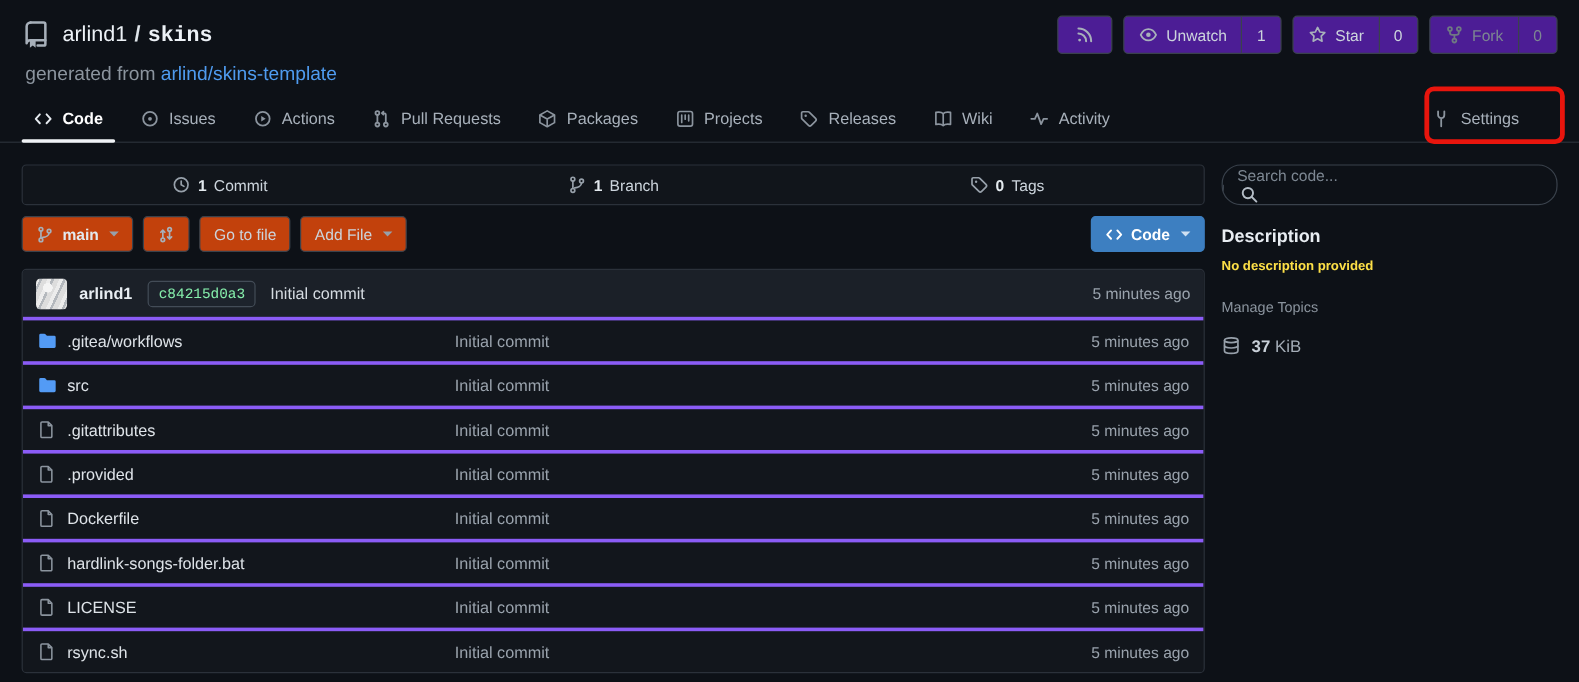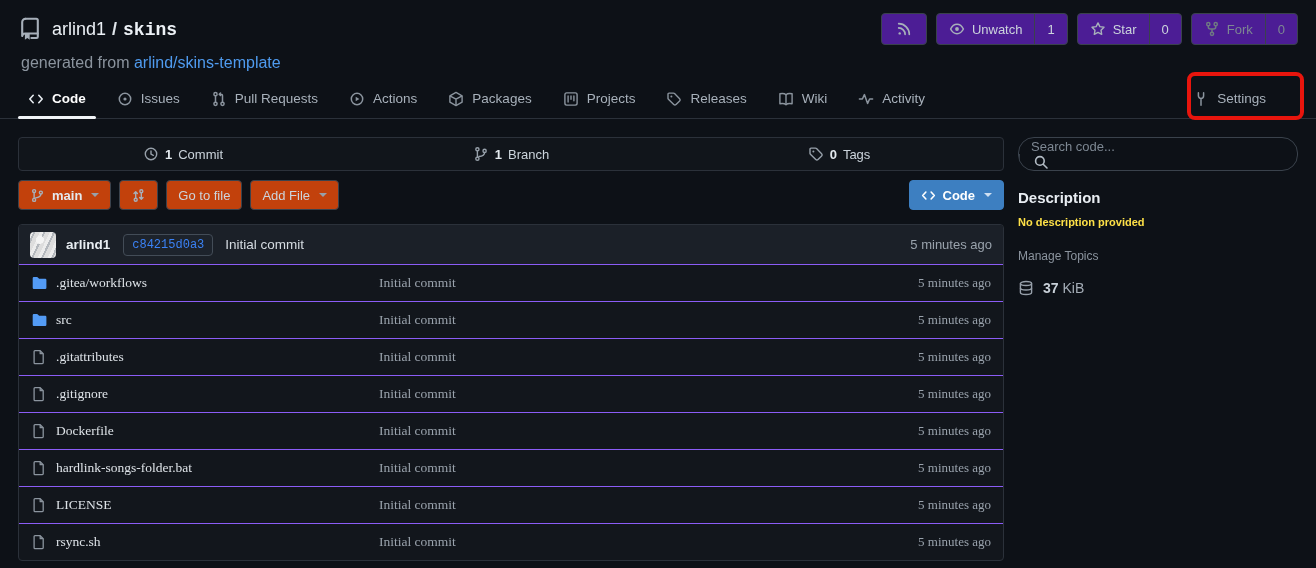--- a/index.html
+++ b/index.html
@@ -105,29 +105,29 @@
   }
   .avatar {
     width:26px; height:26px; border-radius:4px; flex:none;
     background:
       radial-gradient(circle at 38% 30%, #f4f4f4 0 16%, rgba(0,0,0,0) 17%),
       repeating-linear-gradient(115deg,#ececec 0 3px,#b4b8bd 3px 5px,#dddddd 5px 9px);
   }
   .commit-author { font-weight:700; font-size:13.5px; color:#e8edf2; margin-left:10px; }
   .commit-hash {
     font-family:"Liberation Mono","DejaVu Sans Mono",monospace; font-size:12px;
-    color:#3b82f6; background:#1d232c; border:1px solid #434c57; border-radius:4px;
+    color:#86efac; background:#1d232c; border:1px solid #434c57; border-radius:4px;
     padding:3px 8px; margin-left:13px; cursor:pointer;
   }
   .commit-msg { margin-left:12px; font-size:13.5px; color:#d5dbe1; cursor:pointer; }
   .commit-time { margin-left:auto; font-size:13px; color:#99a2ac; }
 
   .file-row {
     display:flex; align-items:center; height:37px; padding:0 12px;
-    border-top:1px solid #8b5cf6; font-size:13.5px;font-family:Liberation Serif, serif;
+    border-top:3px solid #8b5cf6; font-size:13.5px;
   }
   .cell-name { width:348px; display:flex; align-items:center; gap:9px; color:#dee3e8; }
   .file-icon { color:#8b949e; }
   .cell-msg { flex:1; color:#9aa3ad; cursor:pointer; }
   .cell-time { min-width:110px; text-align:right; color:#99a2ac; font-size:13px; }
 
   
   .search-box {
     display:flex; height:34px; border:1px solid #3a424c; border-radius:16px; overflow:hidden;flex-direction:column;
   }
@@ -235,37 +235,37 @@
     <span class="icon">
       <svg viewBox="0 0 16 16" width="16" height="16" fill="none" stroke="currentColor" stroke-width="1.5">
         <circle cx="8" cy="8" r="5.7"></circle>
           <circle cx="8" cy="8" r="1.6" fill="currentColor" stroke="none"></circle>
       </svg>
     </span>
     <span>Issues</span>
   </div>
   <div class="tab">
     <span class="icon">
+      <svg viewBox="0 0 16 16" width="16" height="16" fill="none" stroke="currentColor" stroke-width="1.5" stroke-linejoin="round">
+        <circle cx="8" cy="8" r="5.7"></circle>
+          <path d="M6.7 5.7v4.6L10.4 8Z" fill="currentColor" stroke="none"></path>
+      </svg>
+    </span>
+    <span>Actions</span>
+  </div>
+  <div class="tab">
+    <span class="icon">
       <svg viewBox="0 0 16 16" width="16" height="16" fill="none" stroke="currentColor" stroke-width="1.5" stroke-linecap="round" stroke-linejoin="round">
         <circle cx="4.5" cy="3.2" r="1.6"></circle>
           <circle cx="4.5" cy="12.8" r="1.6"></circle>
           <circle cx="11.5" cy="12.8" r="1.6"></circle>
         <path d="M4.5 4.8v6.4M8.3 3.2h1.7a1.5 1.5 0 0 1 1.5 1.5v6.5M9.5 2 8.2 3.2l1.3 1.3"></path>
       </svg>
     </span>
     <span>Pull Requests</span>
-  </div>
-  <div class="tab">
-    <span class="icon">
-      <svg viewBox="0 0 16 16" width="16" height="16" fill="none" stroke="currentColor" stroke-width="1.5" stroke-linejoin="round">
-        <circle cx="8" cy="8" r="5.7"></circle>
-          <path d="M6.7 5.7v4.6L10.4 8Z" fill="currentColor" stroke="none"></path>
-      </svg>
-    </span>
-    <span>Actions</span>
   </div>
   <div class="tab">
     <span class="icon">
       <svg viewBox="0 0 16 16" width="16" height="16" fill="none" stroke="currentColor" stroke-width="1.4" stroke-linejoin="round">
         <path d="M8 1.4l6.1 3.4v6.4L8 14.6 1.9 11.2V4.8Z"></path>
           <path d="M1.9 4.8 8 8.2l6.1-3.4M8 8.2v6.4"></path>
       </svg>
     </span>
     <span>Packages</span>
   </div>
@@ -444,21 +444,21 @@
       </div>
 
       <div class="file-row">
         <div class="cell-name">
           <span class="icon file-icon">
             <svg viewBox="0 0 16 16" width="16" height="16" fill="none" stroke="currentColor" stroke-width="1.3" stroke-linejoin="round">
               <path d="M4 1.7h5.2l3 3v9a.9.9 0 0 1-.9.9H4a.9.9 0 0 1-.9-.9V2.6a.9.9 0 0 1 .9-.9Z"></path>
               <path d="M9.2 1.7v3h3"></path>
             </svg>
           </span>
-          <a>.gitignore</a>
+          <a>.provided</a>
         </div>
         <a class="cell-msg">Initial commit</a>
         <span class="cell-time">5 minutes ago</span>
       </div>
 
       <div class="file-row">
         <div class="cell-name">
           <span class="icon file-icon">
             <svg viewBox="0 0 16 16" width="16" height="16" fill="none" stroke="currentColor" stroke-width="1.3" stroke-linejoin="round">
               <path d="M4 1.7h5.2l3 3v9a.9.9 0 0 1-.9.9H4a.9.9 0 0 1-.9-.9V2.6a.9.9 0 0 1 .9-.9Z"></path>

